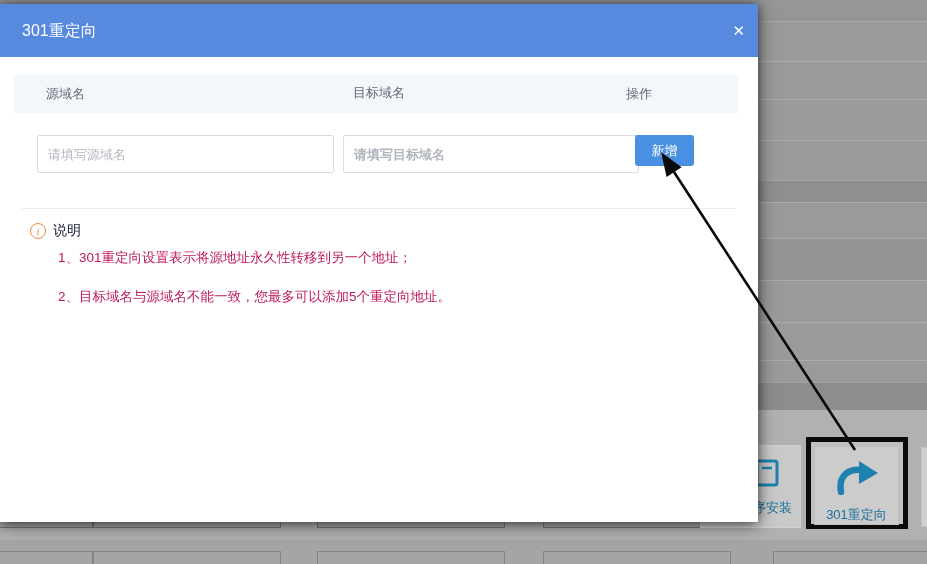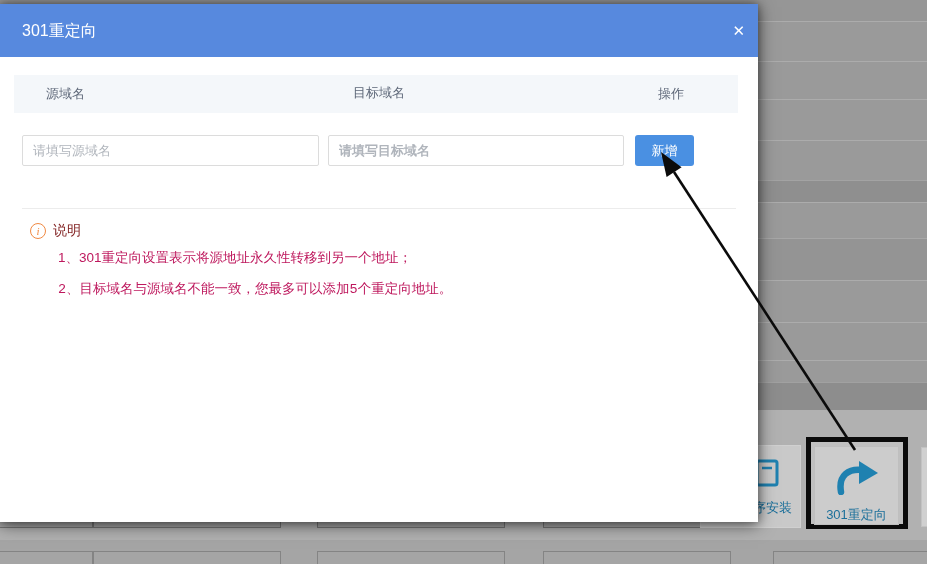--- a/index.html
+++ b/index.html
@@ -54,48 +54,49 @@
     position:absolute; left:0; top:4px; width:758px; height:518px; background:#ffffff;
     box-shadow: 0 3px 16px rgba(0,0,0,0.55), 0 0 8px rgba(0,0,0,0.35);
     z-index:10;
   }
   .modal-header { position:absolute; left:0; top:0; width:100%; height:53px; background:#5789de; }
   .modal-title  { position:absolute; left:22px; top:0; line-height:53px; font-size:16px; color:#ffffff; }
   .modal-close  { position:absolute; right:13px; top:0; line-height:53px; font-size:15px; font-weight:bold; color:#ffffff; cursor:pointer; }
 
   .thead { position:absolute; left:14px; right:20px; top:71px; height:38px; background:#f4f7fa; }
   .th { position:absolute; top:0; line-height:38px; font-size:13px; color:#5d6778;margin-left:24px; }
-  .th1 { left:8px; } .th2 { left:315px;font-family:Liberation Mono, monospace; } .th3 { left:620px; }
+  .th1 { left:8px; } .th2 { left:315px;font-family:Liberation Mono, monospace; } .th3 { left:588px; }
 
   .inp {
-    position:absolute; top:131px; height:31px; border:1px solid #dcdcdc; border-radius:2px;
+    position:absolute; top:131px; height:38px; border:1px solid #dcdcdc; border-radius:2px;
     font-size:13px; color:#333; padding:0 10px; outline:none; background:#fff;
     font-family:"Liberation Sans","DejaVu Sans",sans-serif;
+    margin-left:15px;
   }
   .inp::placeholder { color:#b0b5bc; opacity:1; }
   .inp1 { left:22px;  width:297px; }
   .inp2 { left:328px; width:296px;font-weight:bold; }
 
   .btn-add {
     position:absolute; left:635px; top:131px; width:59px; height:31px;
     background:#4a90e2; color:#ffffff; font-size:13px; border:none; border-radius:3px; cursor:pointer;
     font-family:"Liberation Sans","DejaVu Sans",sans-serif;
   }
 
   .divider { position:absolute; left:22px; right:22px; top:204px; height:1px; background:#ececec; }
 
   .notice-icon {
     position:absolute; left:30px; top:219px; width:16px; height:16px;
     border:1px solid #f08943; border-radius:50%; color:#f08943;
     font-size:11px; font-style:italic; font-family:"Liberation Serif","DejaVu Serif",serif;
     text-align:center; line-height:14px;
   }
-  .notice-title { position:absolute; left:53px; top:218px; font-size:14px; color:#7f1d1d; }
+  .notice-title { position:absolute; left:53px; top:218px; font-size:14px; color:#0f172a; }
   .note { position:absolute; left:58px; font-size:13.5px; color:#be185d; }
-  .n1 { top:245px; } .n2 { top:276px;font-family:Liberation Mono, monospace; }
+  .n1 { top:245px; } .n2 { top:284px; }
 
   .modal-footer {
     position:absolute; left:0; right:0; top:469px; height:49px;
     background:#fcfdfe; border-top:1px solid #f0f2f5;
   }
   .btn-close {
     position:absolute; right:35px; top:13px; width:61px; height:28px;
     background:#ffffff; border:1px solid #a8c2ee; border-radius:4px;
     color:#6c9be0; font-size:14px; cursor:pointer;
     font-family:"Liberation Sans","DejaVu Sans",sans-serif;

